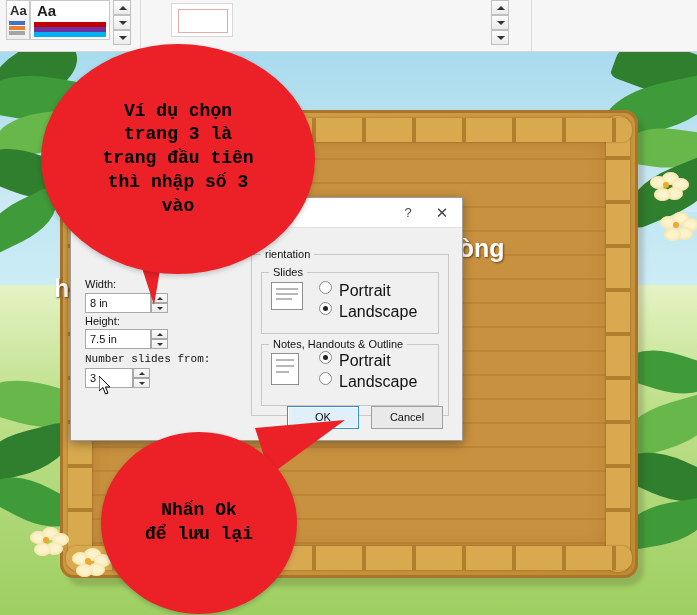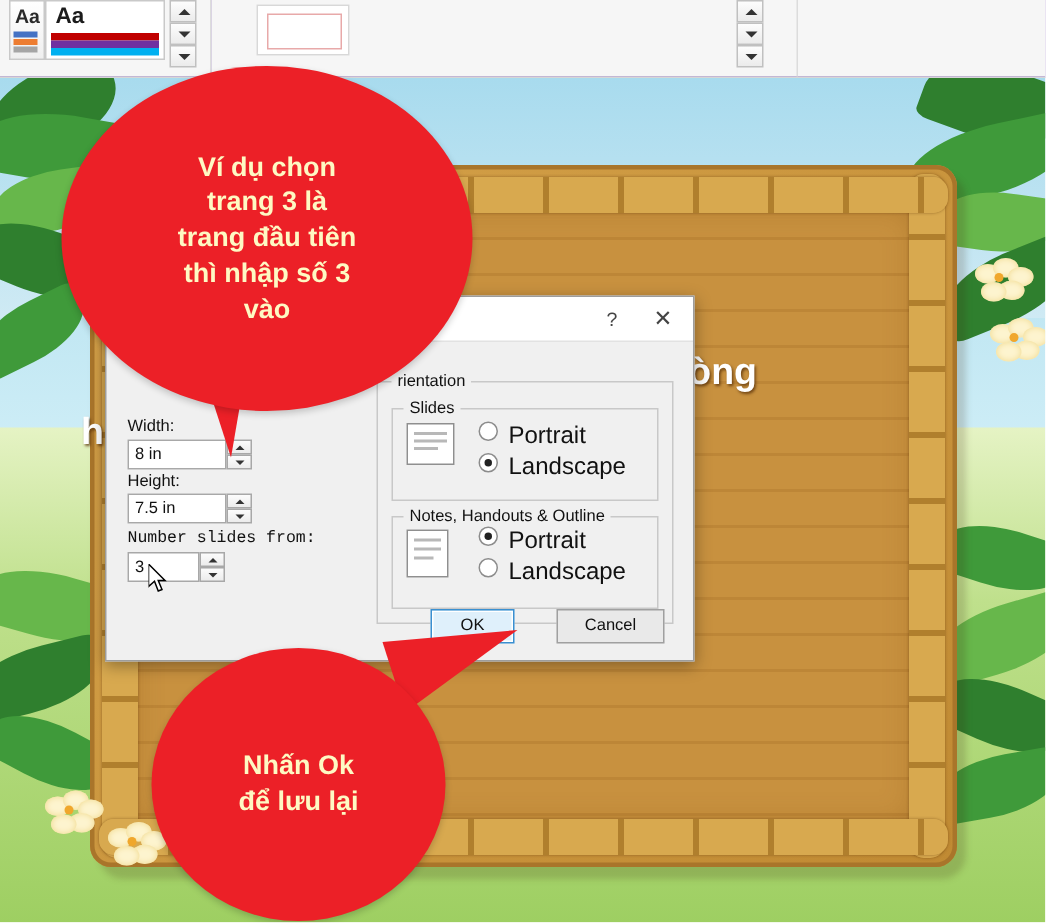--- a/index.html
+++ b/index.html
@@ -19,21 +19,21 @@
     height: 615px;
     overflow: hidden;
     background: #ffffff;
   }
 
   
   .ribbon {
     position: absolute;
     left: 0; top: 0;
     width: 697px; height: 52px;
-    background: #4c1d95;
+    background: #14b8a6;
     border-bottom: 1px solid #d6d6d6;
     box-sizing: border-box;
     padding-left: 45px;
   }
   .ribbon-left {
     position: absolute;
     left: 0; top: 0;
     width: 140px; height: 51px;
     background: #f6f6f6;
     border-right: 1px solid #dcdcdc;
@@ -403,27 +403,28 @@
   .cursor {
     position: absolute;
     width: 0; height: 0;
   }
 
   
   .callout {
     position: absolute;
     background: #ec2027;
     border-radius: 50%;
-    color: #fef9c3;
+    color: #000000;
     text-align: center;
     font-weight: bold;
     display: flex;
     align-items: center;
     justify-content: center;
     box-shadow: 0 2px 5px rgba(0,0,0,0.2);
+    font-family: Liberation Mono, monospace;
   }
   .callout .ctext {
     padding: 0 18px;
     line-height: 1.32;
     font-size: 18px;
     white-space: pre-line;
   }
   .tail {
     position: absolute;
     width: 0; height: 0;
@@ -617,21 +618,21 @@
     <div class="doc-icon" style="left:200px; top:155px; width:26px; height:30px;">
       <span class="ln" style="top:5px; width:18px;"></span>
       <span class="ln" style="top:11px; width:18px;"></span>
       <span class="ln" style="top:17px; width:13px;"></span>
     </div>
     <span class="radio checked" style="left:248px; top:153px;"></span>
     <span class="radio-label" style="left:268px; top:154px;">Portrait</span>
     <span class="radio" style="left:248px; top:174px;"></span>
     <span class="radio-label" style="left:268px; top:175px;">Landscape</span>
 
-    <div class="dlg-btn primary" style="left:216px; top:208px; width:56px;">OK</div>
+    <div class="dlg-btn primary" style="left:216px; top:208px; width:72px;">OK</div>
     <div class="dlg-btn" style="left:300px; top:208px; width:72px;">Cancel</div>
   </div>
 
   <svg class="tail" style="left:120px; top:200px; width:70px; height:110px;" viewBox="0 0 70 110">
     <polygon points="0,0 52,0 34,105" fill="#ec2027"></polygon>
   </svg>
   <div class="callout" style="left:41px; top:44px; width:274px; height:230px;">
     <div class="ctext">Ví dụ chọn
 trang 3 là
 trang đầu tiên

